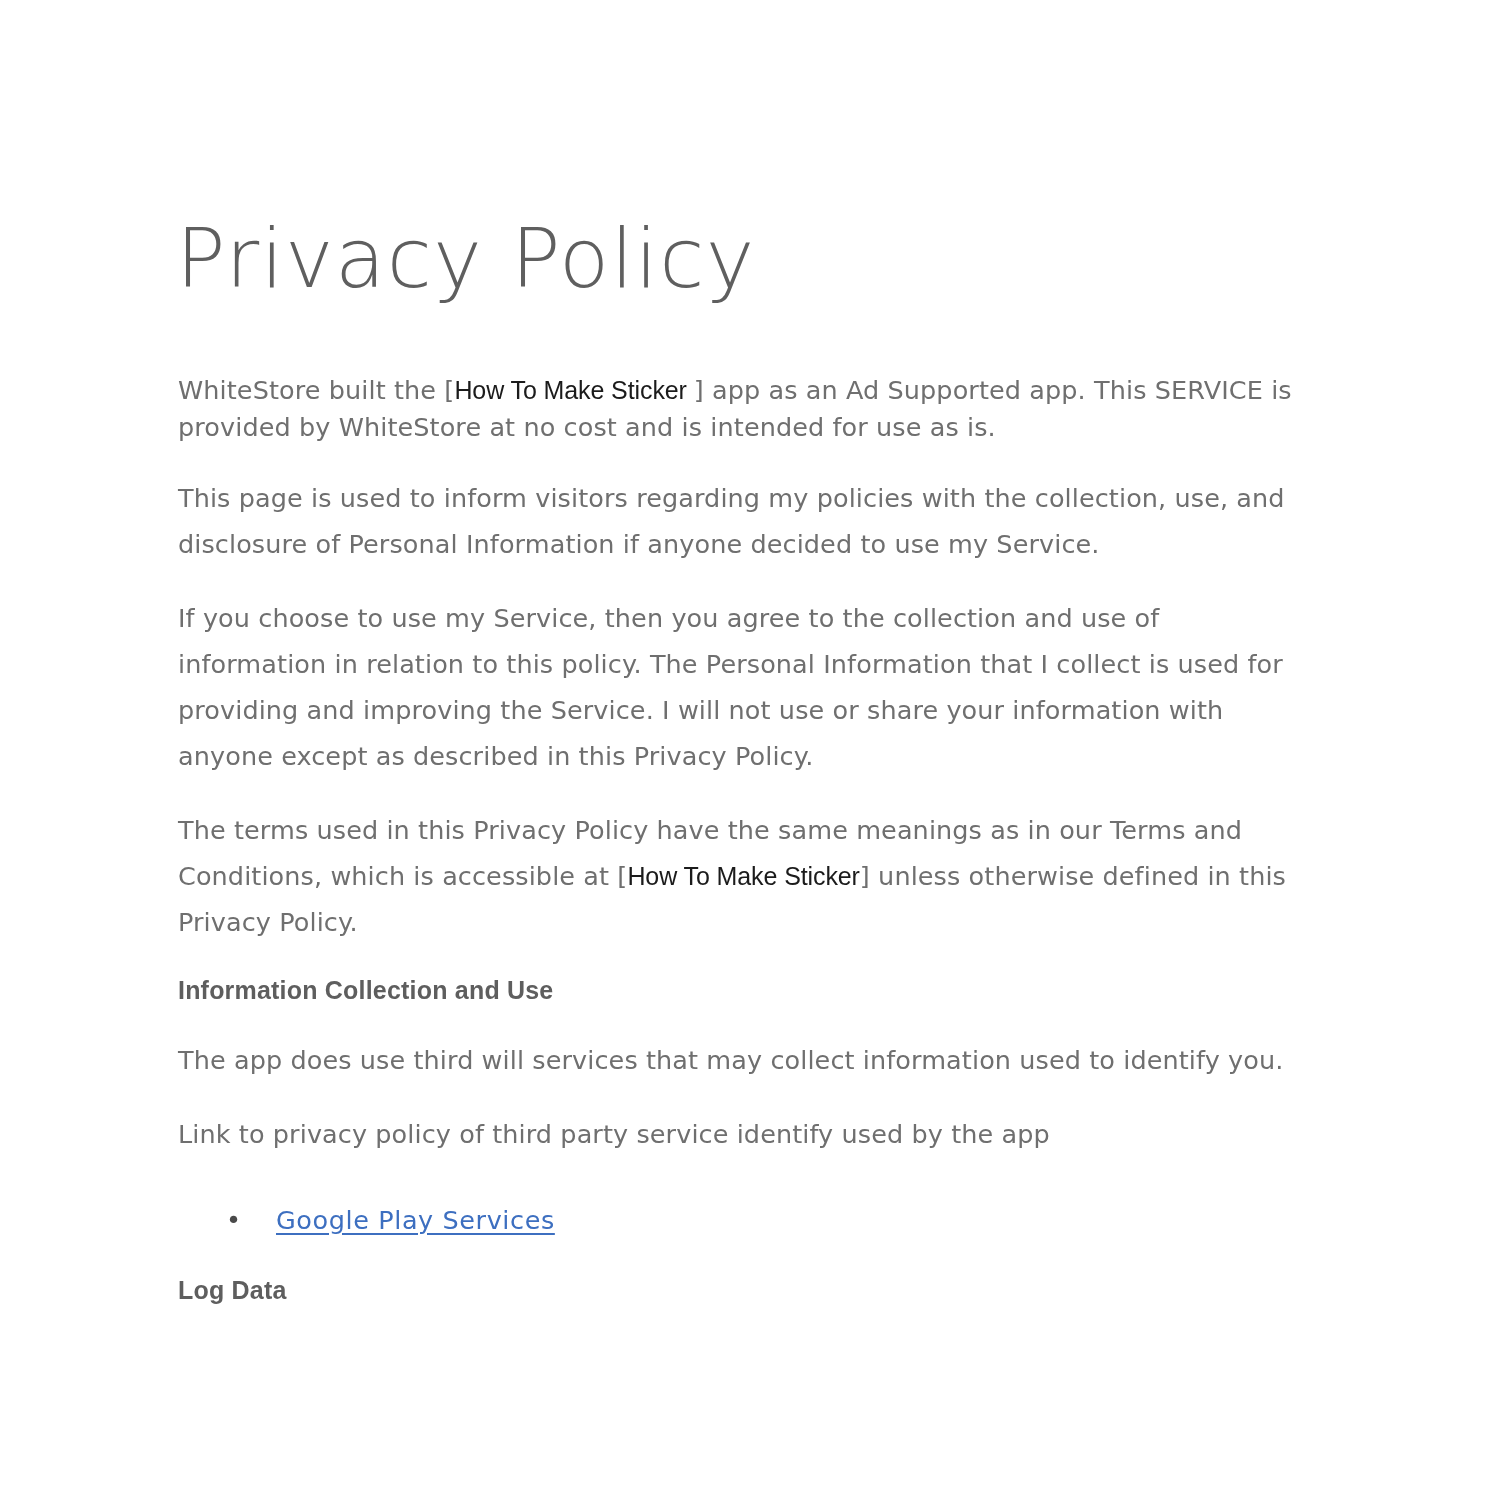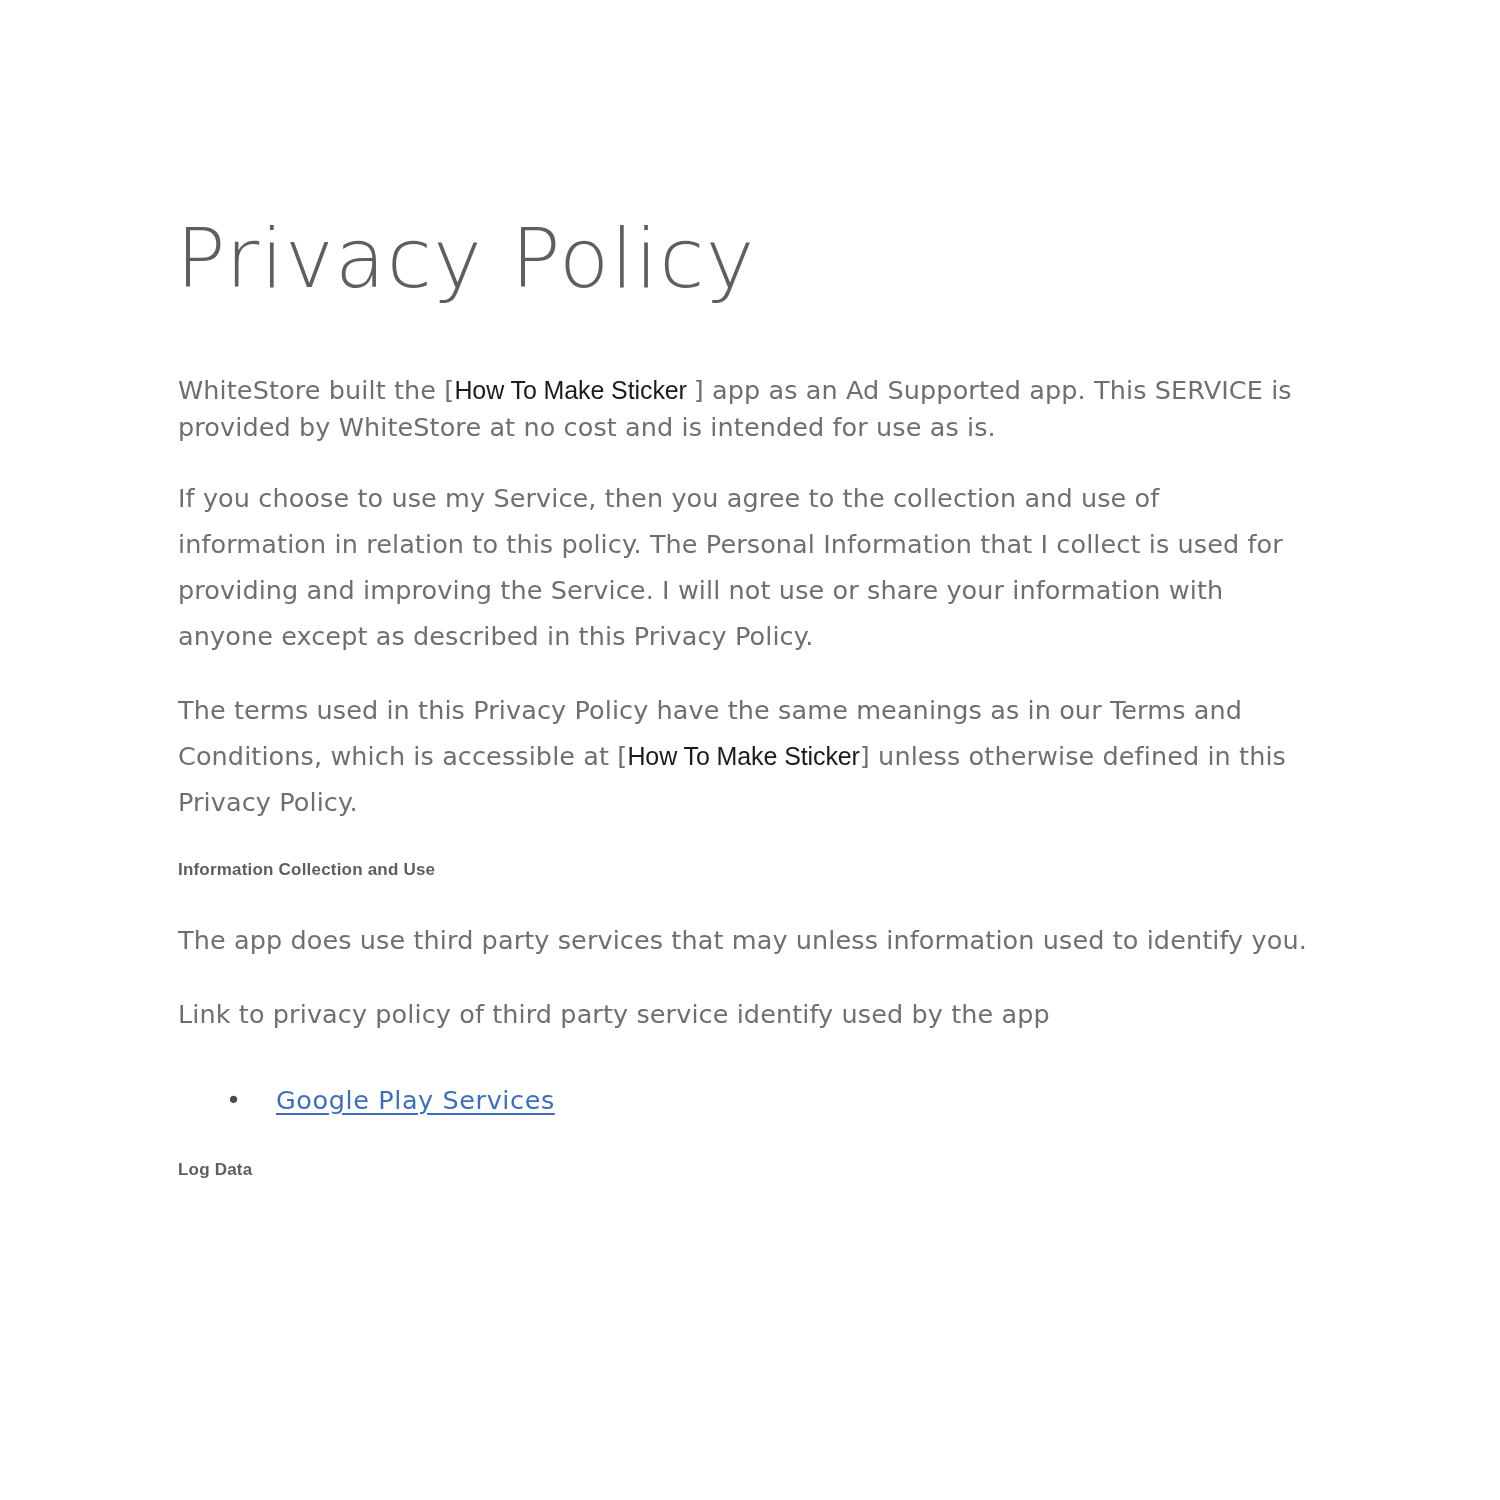--- a/index.html
+++ b/index.html
@@ -63,21 +63,21 @@
   
   p.para.tight {
     line-height: 37px;
     margin-bottom: 29px;
   }
 
   h2.section-heading {
     margin: 0 0 30px 0;
     padding: 0;
     font-family: "Liberation Sans", "DejaVu Sans", sans-serif;
-    font-size: 17px;
+    font-size: 25px;
     font-weight: bold;
     line-height: 34px;
     color: #5e5e5e;
     letter-spacing: 0.2px;
   }
 
   
   .app-name {
     color: #1b1b1b;
     font-family: "Liberation Sans", "DejaVu Sans", sans-serif;
@@ -121,29 +121,30 @@
 <body>
 
 <div class="page">
 
   <h1 class="doc-title">Privacy Policy</h1>
 
   <div class="body-block">
 
     <p class="para tight"><span>WhiteStore built the [</span><span class="app-name">How To Make Sticker </span><span>] app as an Ad Supported app. This SERVICE is provided by WhiteStore at no cost and is intended for use as is.</span></p>
 
+    <p class="para">This page is used to inform visitors regarding my policies with the collection, use, and disclosure of Personal Information if anyone decided to use my Service.</p>
 
     <p class="para">If you choose to use my Service, then you agree to the collection and use of information in relation to this policy. The Personal Information that I collect is used for providing and improving the Service. I will not use or share your information with anyone except as described in this Privacy Policy.</p>
 
     <p class="para"><span>The terms used in this Privacy Policy have the same meanings as in our Terms and Conditions, which is accessible at [</span><span class="app-name">How To Make Sticker</span><span>] unless otherwise defined in this Privacy Policy.</span></p>
 
     <h2 class="section-heading">Information Collection and Use</h2>
 
 
-    <p class="para">The app does use third party services that may unless information used to identify you.</p>
+    <p class="para">The app does use third will services that may collect information used to identify you.</p>
 
     <p class="para">Link to privacy policy of third party service identify used by the app</p>
 
     <div class="spacer-sm"></div>
 
     <ul class="link-list">
       <li><span class="bullet-marker">•</span><a class="ext-link" href="#">Google Play Services</a></li>
     </ul>
 
     <h2 class="section-heading">Log Data</h2>

